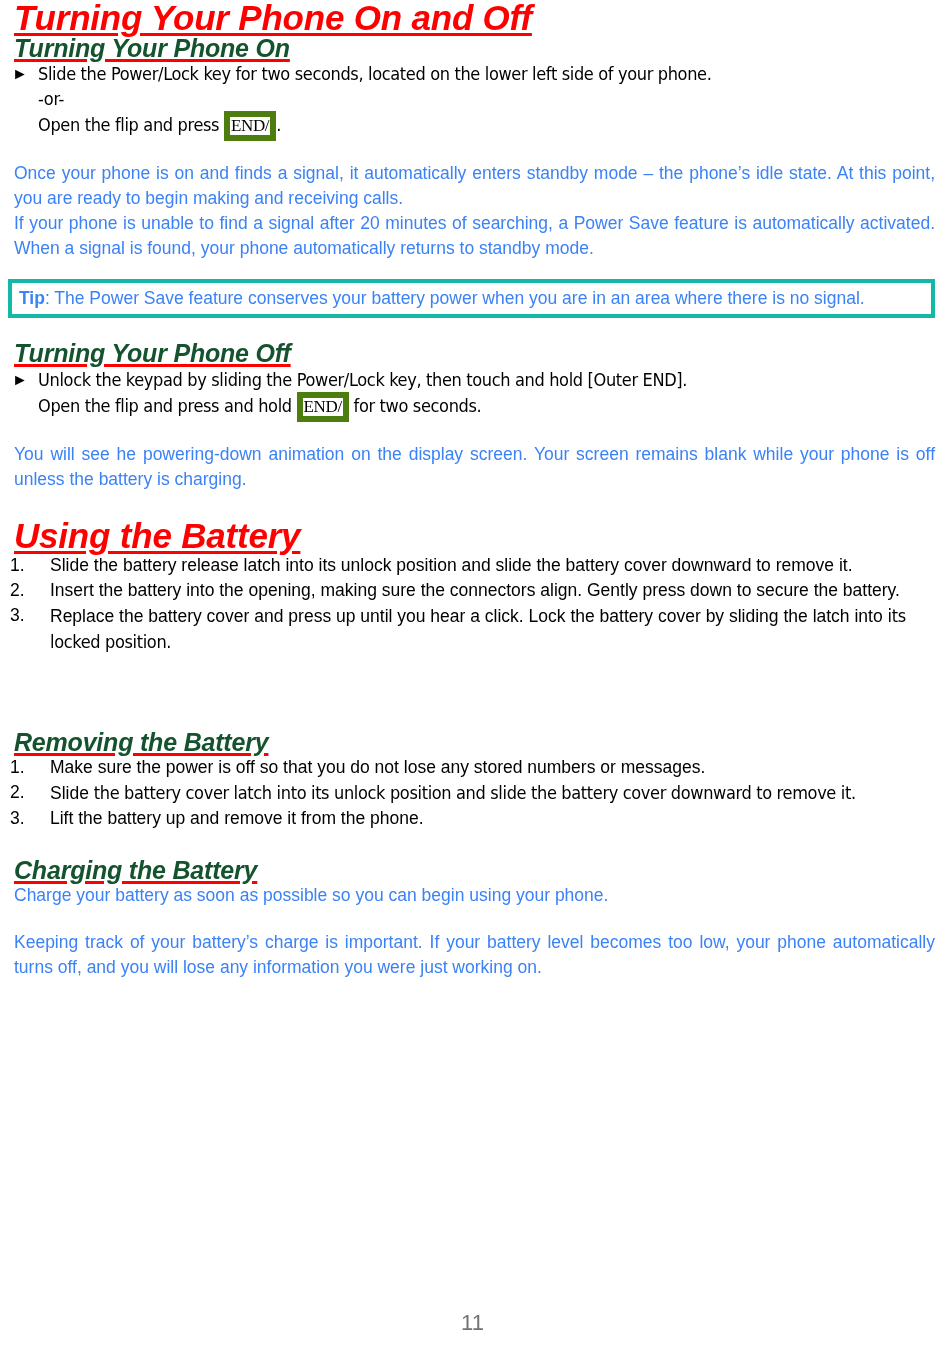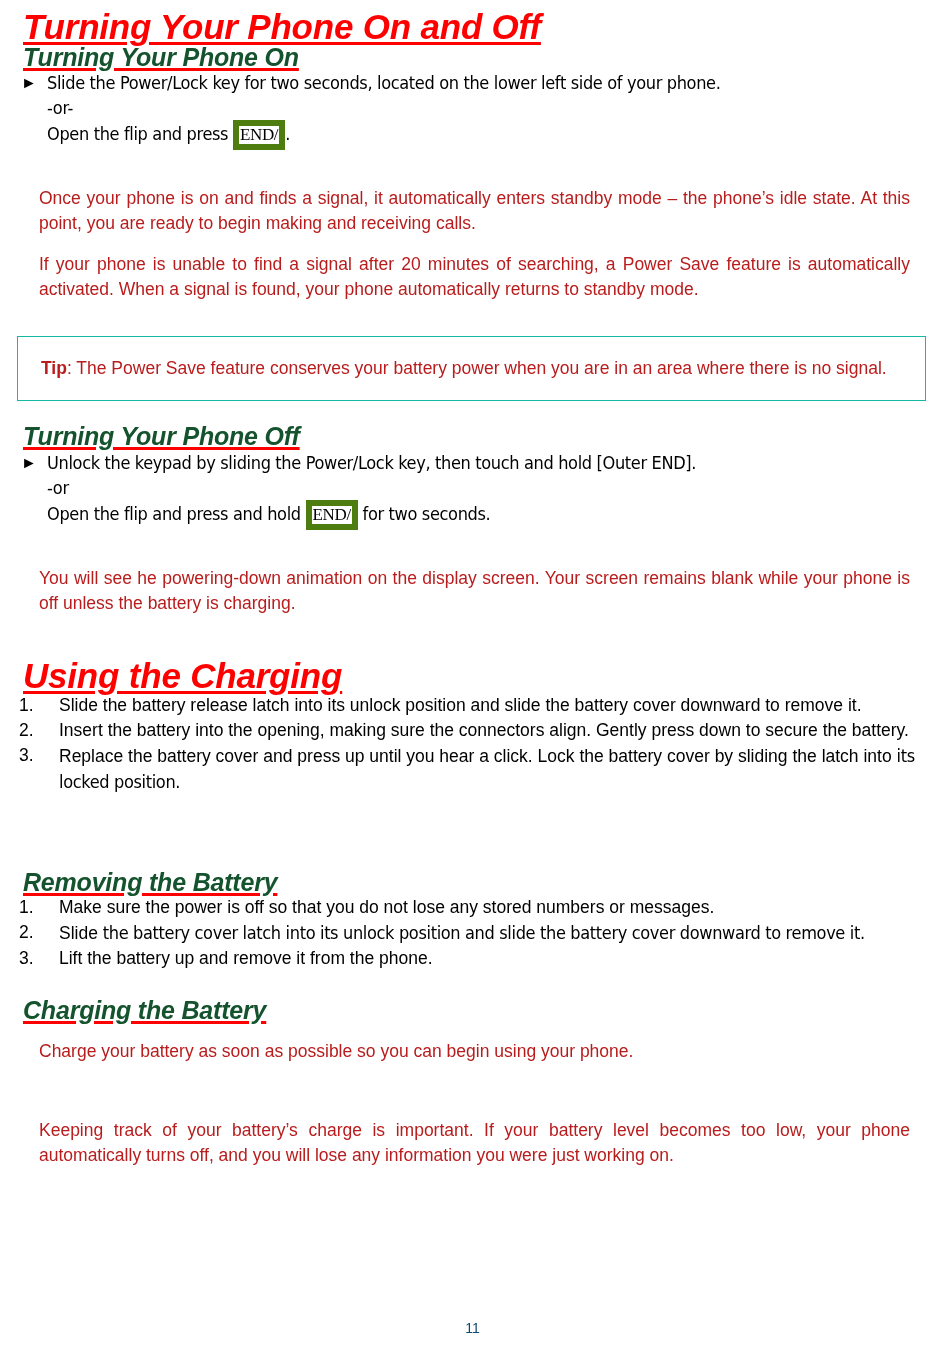--- a/index.html
+++ b/index.html
@@ -12,21 +12,21 @@
     height: 1356px;
     position: relative;
     font-family: "Liberation Sans", sans-serif;
     color: #000000;
     overflow: hidden;
   }
   .page {
     position: relative;
     width: 945px;
     height: 1356px;
-    padding: 9px;
+    padding: 0;
     box-sizing: border-box;
   }
 
   
   .h1-red {
     font-family: "Liberation Sans", sans-serif;
     font-size: 35px;
     font-weight: bold;
     font-style: italic;
     color: #FF0000;
@@ -55,22 +55,22 @@
     padding: 0;
     letter-spacing: -0.2px;
     white-space: nowrap;
   }
 
   
   .body-p {
     font-family: "Liberation Sans", sans-serif;
     font-size: 17.5px;
     line-height: 25px;
-    color: #b91c1c;
-    margin: 16px;
+    color: #3b82f6;
+    margin: 0;
     text-align: justify;
     text-justify: inter-word;
   }
   .narrow {
     font-family: "Liberation Sans Narrow", "DejaVu Sans Condensed", "Liberation Sans", sans-serif;
     font-stretch: condensed;
     font-size: 18px;
     letter-spacing: -0.35px;
   }
 
@@ -123,21 +123,21 @@
     border: 6px solid #4d7c0f;
     padding: 0px 1px 0px 1px;
     display: inline-block;
     line-height: 18px;
     font-size: 17px;
     font-family: Liberation Serif, serif;
   }
 
   
   .tip-box {
-    border: 1px solid #14b8a6;
+    border: 4px solid #14b8a6;
     margin: 0 10px 0 8px;
     padding: 3px 6px 3px 7px;
     box-sizing: border-box;
   }
   .tip-box .body-p { text-align: justify; }
   .tip-label { font-weight: bold; }
   .sp-18 { height: 18px; }
   .sp-20 { height: 20px; }
   .sp-22 { height: 22px; }
   .sp-26 { height: 26px; }
@@ -148,22 +148,22 @@
 
   
   .page-number {
     position: absolute;
     left: 0;
     right: 0;
     bottom: 20px;
     text-align: center;
     font-family: "Liberation Sans Narrow", "Liberation Sans", sans-serif;
     font-stretch: condensed;
-    font-size: 14px;
-    color: #0c4a6e;
+    font-size: 22px;
+    color: #737373;
   }
 </style>
 </head>
 <body>
 
 <div class="page">
 
   <h1 class="h1-red">Turning Your Phone On and Off</h1>
 
   <h2 class="h2-black">Turning Your Phone On</h2>
@@ -191,34 +191,33 @@
   </div>
 
   <div class="sp-22"></div>
 
   <h2 class="h2-black">Turning Your Phone Off</h2>
 
   <div class="bullet-row">
     <div class="bullet-marker">►</div>
     <div class="bullet-body">
       <div class="bullet-line narrow">Unlock the keypad by sliding the Power/Lock key, then touch and hold [Outer END].</div>
-      <div class="bullet-line narrow">-or</div>
       <div class="bullet-line narrow"><span>Open the flip and press and hold </span><span class="keycap">END/</span><span> for two seconds.</span></div>
     </div>
   </div>
 
   <div class="sp-20"></div>
 
   <div class="text-block">
     <p class="body-p">You will see he powering-down animation on the display screen. Your screen remains blank while your phone is off unless the battery is charging.</p>
   </div>
 
   <div class="sp-26"></div>
 
-  <h1 class="h1-red">Using the Charging</h1>
+  <h1 class="h1-red">Using the Battery</h1>
 
 
   <div>
     <div class="num-row">
       <div class="num-marker">1.</div>
       <div class="num-body">Slide the battery release latch into its unlock position and slide the battery cover downward to remove it.</div>
     </div>
     <div class="num-row">
       <div class="num-marker">2.</div>
       <div class="num-body">Insert the battery into the opening, making sure the connectors align. Gently press down to secure the battery.</div>

